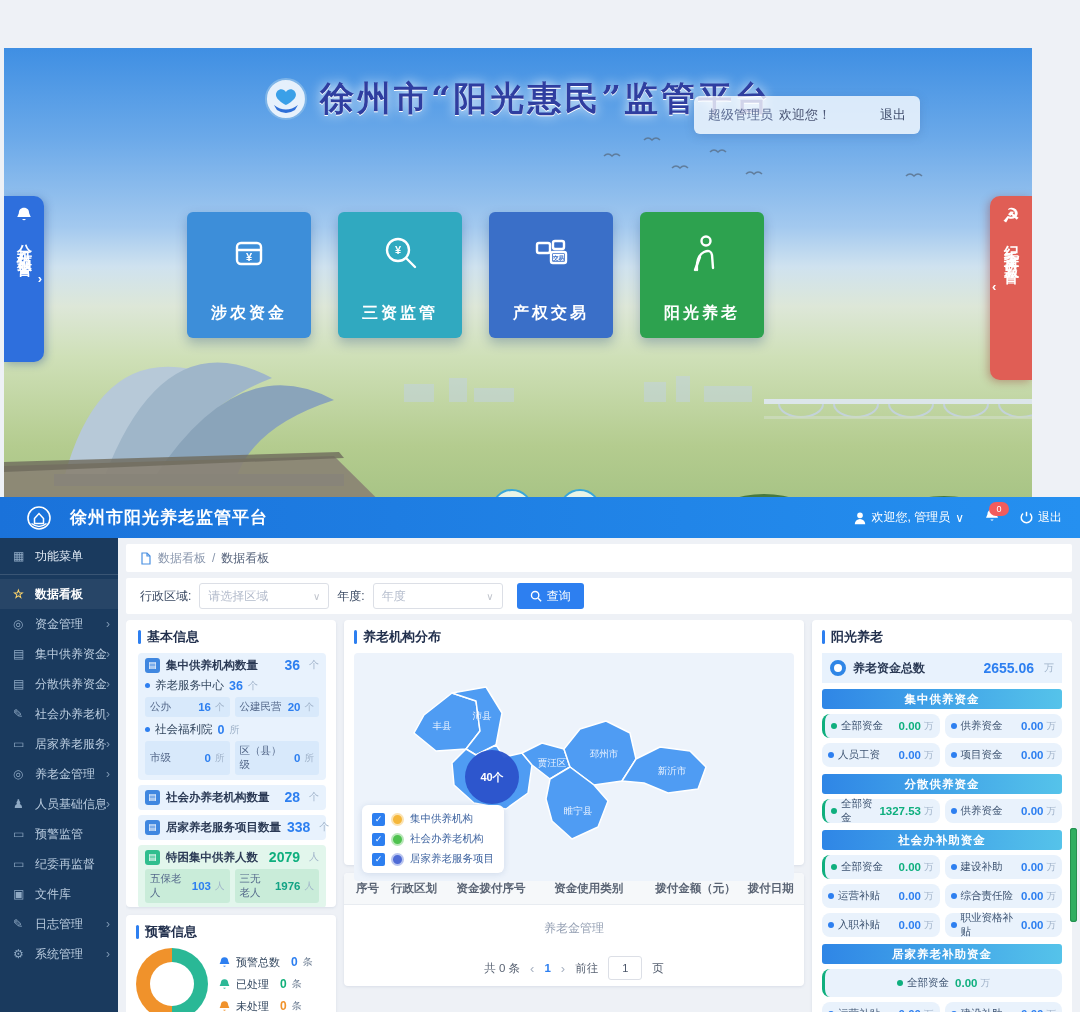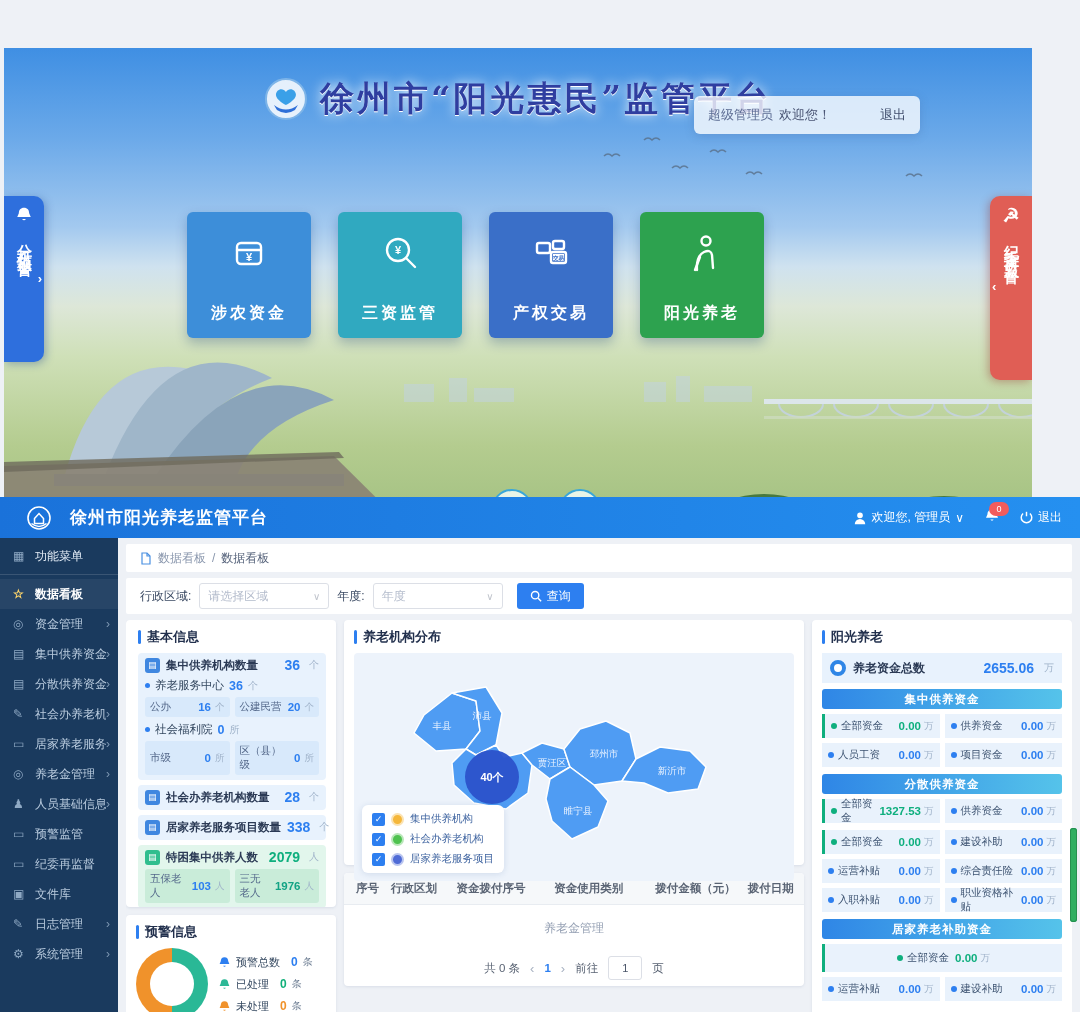--- a/index.html
+++ b/index.html
@@ -167,21 +167,21 @@
   .ftotal{height:30px;background:#e8f2fd;border-radius:0;display:flex;align-items:center;
     gap:7px;padding:0 8px;margin-bottom:6px;}
   .ftot-ic{width:8px;height:8px;border-radius:50%;background:#fff;border:4px solid #2f86e6;flex:none;}
   .ftot-lb{font-size:12px;font-weight:bold;color:#2b3a55;}
   .ftot-v{margin-left:auto;font-size:14px;font-weight:bold;color:#2d7ff0;}
   .ftot-u{font-size:10px;color:#9fb2c9;margin-left:3px;}
   .fbanner{height:20px;border-radius:3px;background:linear-gradient(90deg,#2f86e6,#55c3ea);
     color:#fff;font-size:11.5px;font-weight:bold;display:flex;align-items:center;
     justify-content:center;letter-spacing:1px;margin-bottom:5px;}
   .fgrid{display:grid;grid-template-columns:1fr 1fr;gap:5px;margin-bottom:7px;}
-  .fchip{height:24px;background:#e9f2fc;border-radius:0;display:flex;align-items:center;
+  .fchip{height:24px;background:#e9f2fc;border-radius:8px;display:flex;align-items:center;
     padding:0 6px;font-size:10.5px;color:#3c5270;box-sizing:border-box;}
   .fchip .dot{width:6px;height:6px;border-radius:50%;background:#2d7ff0;margin-right:4px;flex:none;}
   .fchip b{margin-left:auto;font-size:11.5px;color:#2d7ff0;white-space:nowrap;}
   .fchip .u{font-size:9.5px;color:#9fb2c9;margin-left:3px;}
   .fchip.g{border-left:3px solid #0faf7e;}
   .fchip.g .dot{background:#0faf7e;}
   .fchip.g b{color:#0faf7e;}
   .fchip.full{grid-column:1/3;height:28px;justify-content:center;}
   .fchip.full b{margin-left:6px;}
 
@@ -725,20 +725,21 @@
               <span class="u">万</span>
               </div>
             <div class="fchip">
                 <span class="dot"></span>
               <span>供养资金</span>
               <b>0.00</b>
               <span class="u">万</span>
               </div>
           </div>
 
+          <div class="fbanner">社会办补助资金</div>
           <div class="fgrid">
             <div class="fchip g">
                 <span class="dot"></span>
               <span>全部资金</span>
               <b>0.00</b>
               <span class="u">万</span>
               </div>
             <div class="fchip">
                 <span class="dot"></span>
               <span>建设补助</span>

